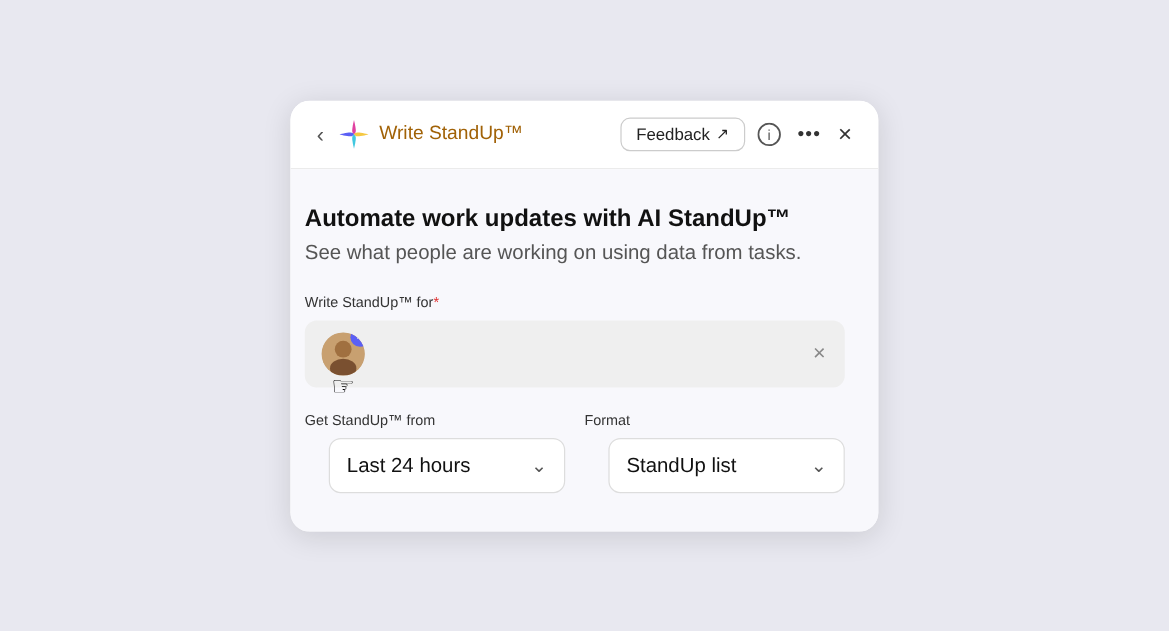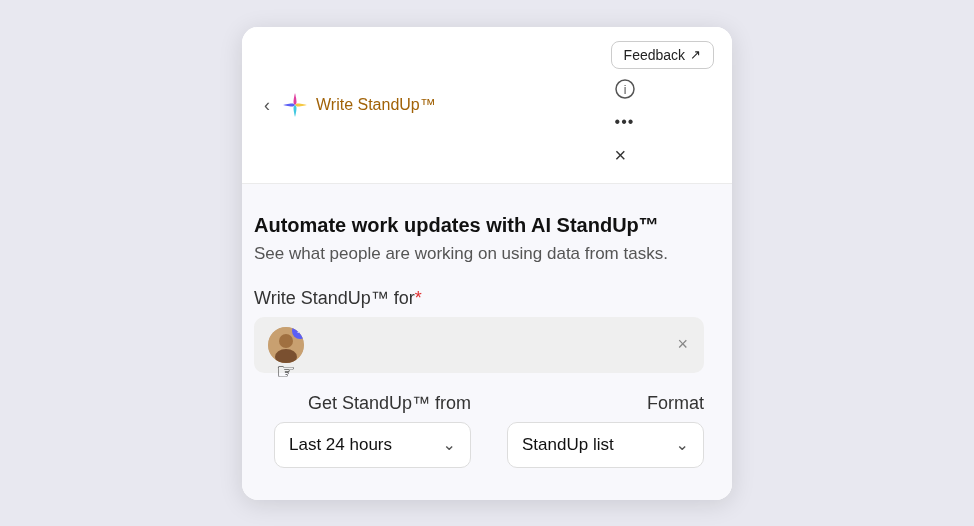--- a/index.html
+++ b/index.html
@@ -48,23 +48,22 @@
       height: 26px;
       flex-shrink: 0;
     }
     .header-title {
       font-size: 16px;
       font-weight: 500;
       color: #a16207;
     }
     .header-actions {
       display: flex;
-      align-items: flex-start;
+      align-items: flex-end;
       gap: 6px;
-      flex-direction: column;
     }
     .feedback-btn {
       display: flex;
       align-items: center;
       gap: 5px;
       border: 1.5px solid #ccc;
       border-radius: 8px;
       padding: 5px 12px;
       font-size: 14px;
       color: #222;
@@ -104,21 +103,21 @@
       color: #111;
       margin-bottom: 6px;
       line-height: 1.3;
     }
     .subtitle {
       font-size: 17px;
       color: #555;
       margin-bottom: 24px;
     }
     .field-label {
-      font-size: 18px;
+      font-size: 12px;
       color: #333;
       margin-bottom: 8px;
     }
     .required {
       color: #e03030;
     }
     .user-select-box {
       background: #efefef;
       border-radius: 10px;
       padding: 10px 14px;
@@ -174,21 +173,20 @@
       background: none;
       border: none;
       padding: 2px;
     }
     .row-fields {
       display: flex;
       gap: 16px;
     }
     .field-group {
       flex: 1;
-      text-align: right;
     }
     .dropdown {
       background: #fff;
       border: 1.5px solid #ddd;
       border-radius: 10px;
       padding: 12px 14px;
       display: flex;
       align-items: center;
       justify-content: space-between;
       cursor: pointer;

